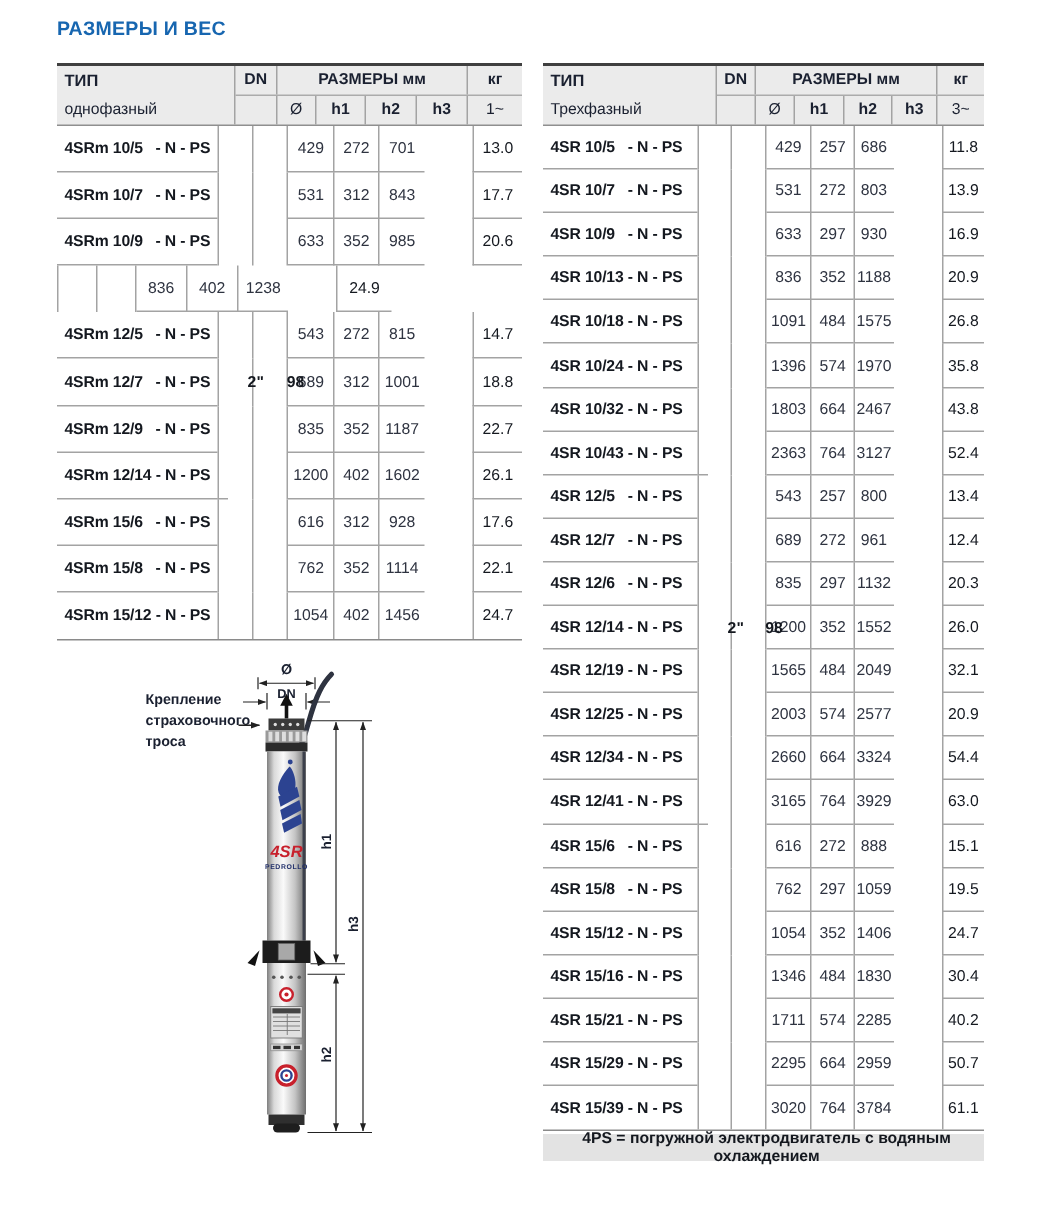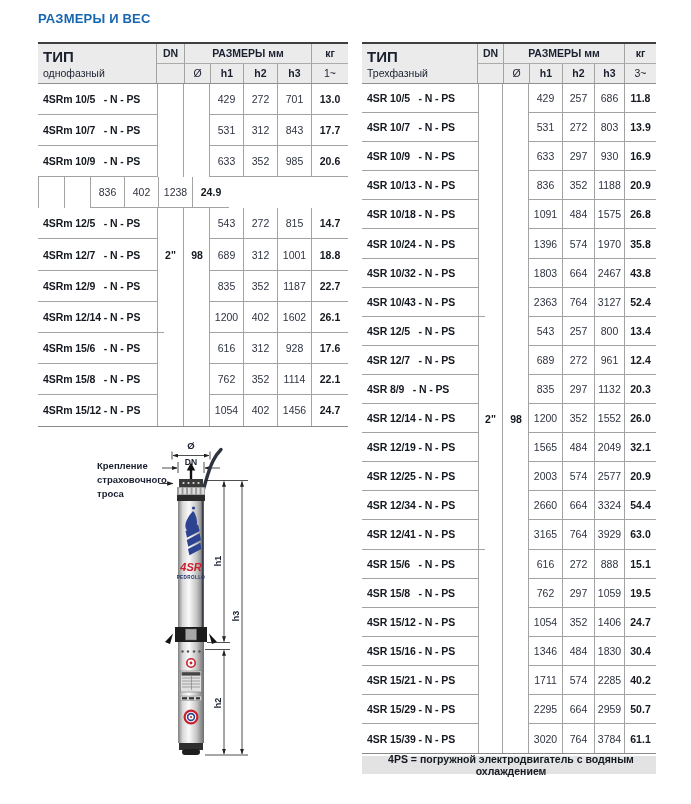--- a/index.html
+++ b/index.html
@@ -9,21 +9,21 @@
          color:#1766b0;letter-spacing:.2px;}
   
   .dim-table{position:absolute;top:42px;border-top:2px solid #3f3f3f;
              border-bottom:1px solid #8a8a8a;box-sizing:border-box;background:#fff;}
   .t0{left:38px;width:310px;}
   .t1{left:362px;width:294px;}
   .thead{display:flex;background:#ebebeb;border-bottom:1px solid #8f8f8f;height:40px;box-sizing:border-box;}
   .th-type{display:flex;flex-direction:column;justify-content:space-between;
            padding:4px 0 4px 5px;box-sizing:border-box;}
   .t0 .th-type{width:119px;} .t1 .th-type{width:116px;}
-  .th-type .l1{font-weight:700;font-size:15px;}
+  .th-type .l1{font-weight:700;font-size:11px;}
   .th-type .l2{font-size:10.5px;}
   .th-right{flex:1;display:flex;flex-direction:column;border-left:1px solid #a3a3a3;box-sizing:border-box;}
   .th-r1,.th-r2{display:flex;height:19.5px;box-sizing:border-box;}
   .th-r1{border-bottom:1px solid #ababab;}
   .hc{display:flex;align-items:center;justify-content:center;font-size:10.5px;box-sizing:border-box;}
   .hb{font-weight:700;}
   .t0 .h-dn{width:27px;} .t1 .h-dn{width:25px;}
   .h-dims{flex:1;border-left:1px solid #a3a3a3;}
   .t0 .h-kg{width:37px;} .t1 .h-kg{width:32px;}
   .h-kg{border-left:1px solid #a3a3a3;}
@@ -42,21 +42,21 @@
           white-space:pre;letter-spacing:-.1px;position:relative;}
   .t0 .c.type{width:119px;} .t1 .c.type{width:116px;}
   .c.chan{border-bottom:none;}
   .c.chan.dn{border-left:1px solid #a3a3a3;border-right:1px solid #a3a3a3;}
   .c.chan.dia{border-right:1px solid #a3a3a3;}
   .t0 .chan.dn{width:27px;} .t0 .chan.dia{width:26px;}
   .t1 .chan.dn{width:25px;} .t1 .chan.dia{width:26px;}
   .t0 .c.h1{width:33px;} .t0 .c.h2{width:34px;} .t0 .c.h3{width:34px;} .t0 .c.kg{width:37px;}
   .t1 .c.h1{width:33px;} .t1 .c.h2{width:32px;} .t1 .c.h3{width:30px;} .t1 .c.kg{width:32px;}
   .c.h2,.c.h3,.c.kg{border-left:1px solid #a3a3a3;}
-  .c.kg{font-weight:700;color:#14181f;}
+  .c.kg{font-weight:400;color:#14181f;margin-left:32px;}
   .trow.group-end .c.type::after{content:"";position:absolute;right:-7px;bottom:-1px;
           width:7px;border-bottom:1px solid #a3a3a3;}
   .cv{position:absolute;top:50%;transform:translateY(-50%);text-align:center;
       font-weight:700;font-size:10.5px;color:#14181f;}
   .t0 .cv-dn{left:119px;width:27px;} .t0 .cv-dia{left:146px;width:26px;}
   .t1 .cv-dn{left:116px;width:25px;} .t1 .cv-dia{left:141px;width:26px;}
   
   .note{position:absolute;left:362px;top:756px;width:294px;height:18px;background:#e3e3e3;
         display:flex;align-items:center;padding-left:4px;box-sizing:border-box;
         font-size:10.5px;font-weight:700;color:#14181f;text-align:center;}
@@ -306,21 +306,21 @@
         <div class="trow">
           <div class="c type">4SR 12/7   - N - PS</div>
           <div class="c chan dn"></div>
           <div class="c chan dia"></div>
           <div class="c h1">689</div>
           <div class="c h2">272</div>
           <div class="c h3">961</div>
           <div class="c kg">12.4</div>
         </div>
         <div class="trow">
-          <div class="c type">4SR 8/9   - N - PS</div>
+          <div class="c type">4SR 12/6   - N - PS</div>
           <div class="c chan dn"></div>
           <div class="c chan dia"></div>
           <div class="c h1">835</div>
           <div class="c h2">297</div>
           <div class="c h3">1132</div>
           <div class="c kg">20.3</div>
         </div>
         <div class="trow">
           <div class="c type">4SR 12/14 - N - PS</div>
           <div class="c chan dn"></div>

